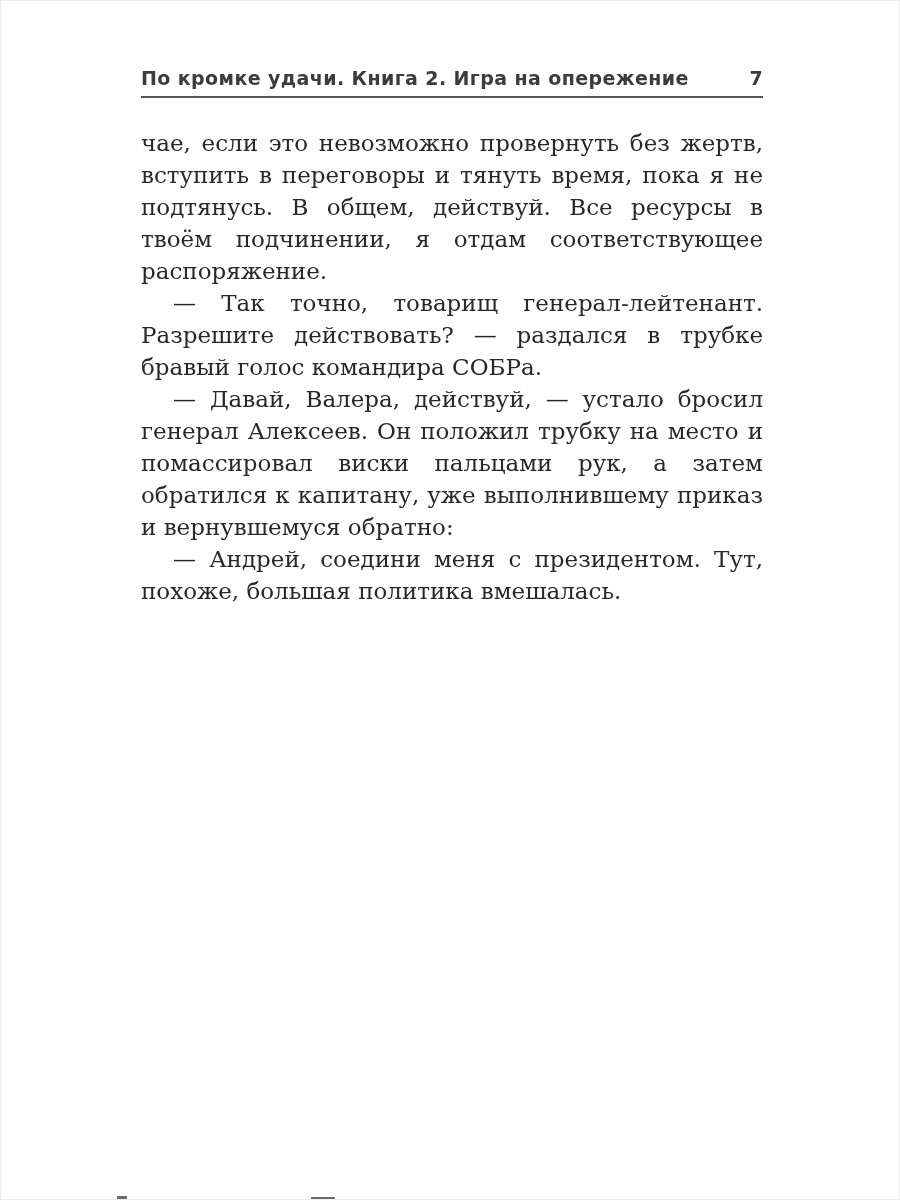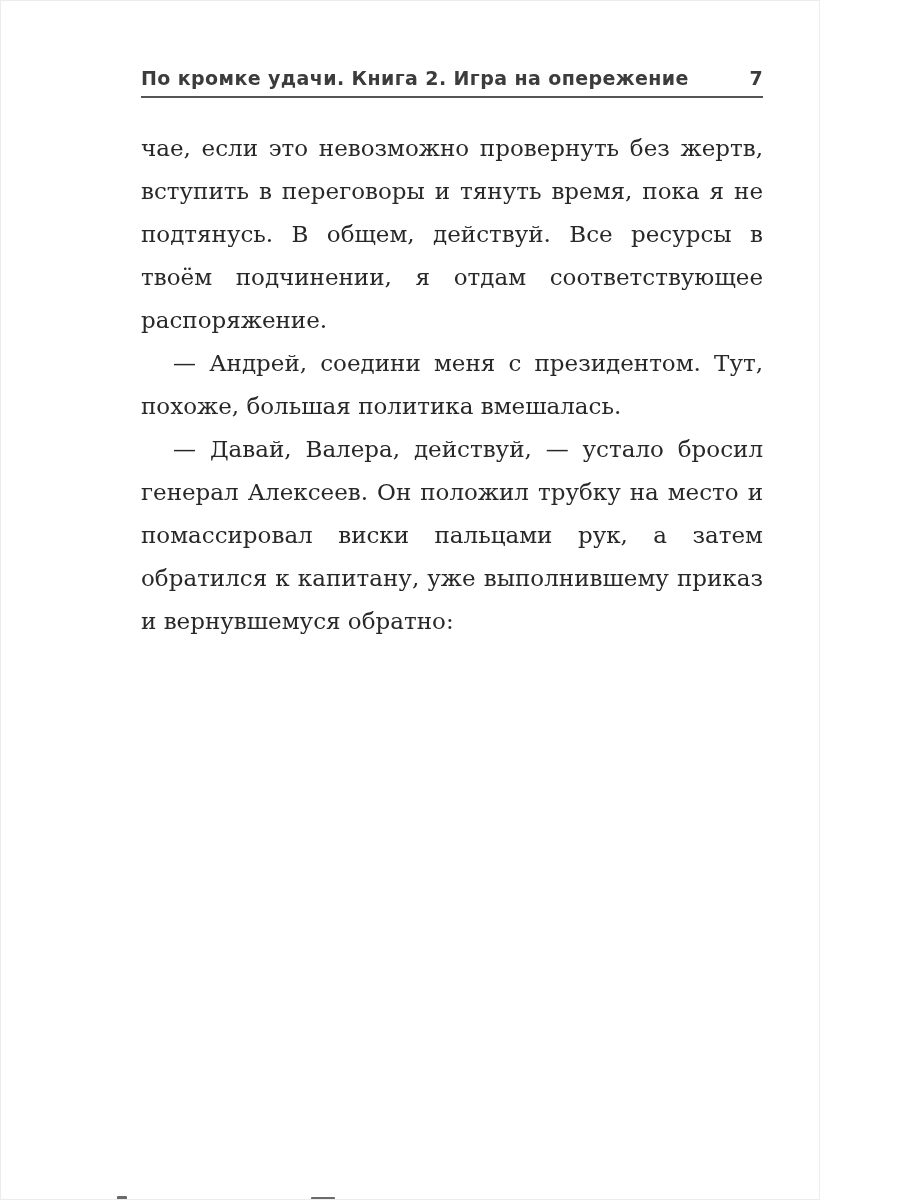--- a/index.html
+++ b/index.html
@@ -2,21 +2,21 @@
 <html lang="ru"><head>
 <meta charset="utf-8">
 <style>
   html, body {
     margin: 0;
     padding: 0;
     background: #ffffff;
   }
   .page {
     position: relative;
-    width: 820px;
+    width: 900px;
     height: 1200px;
     background: #ffffff;
     overflow: hidden;
     box-sizing: border-box;
     border: 1px solid #ececec;
   }
   .page-header {
     position: absolute;
     left: 140px;
     width: 622px;
@@ -38,21 +38,21 @@
     border: 0;
     border-bottom: 2px solid #555555;
   }
   .page-body {
     position: absolute;
     left: 140px;
     width: 622px;
     top: 126px;
     font-family: "DejaVu Serif", "Liberation Serif", serif;
     font-size: 23px;
-    line-height: 43px;
+    line-height: 32px;
     color: #282828;
     text-align: justify;
   }
   .page-body p {
     margin: 0;
     padding: 0;
     hyphens: auto;
     -webkit-hyphens: auto;
   }
   .page-body p.indent {
@@ -74,20 +74,21 @@
   <div class="page-header">
     <div class="header-row">
       <span>По кромке удачи. Книга 2. Игра на опережение</span>
       <span>7</span>
     </div>
     <hr class="header-rule">
   </div>
 
   <div class="page-body">
       <p class="">чае, если это невозможно провернуть без жертв, вступить в переговоры и тянуть время, пока я не подтянусь. В общем, действуй. Все ресурсы в твоём подчинении, я отдам соответствующее распоряжение.</p>
+      <p class="indent">— Так точно, товарищ генерал-лейтенант. Разрешите действовать? — раздался в трубке бравый голос командира СОБРа.</p>
+      <p class="indent">— Давай, Валера, действуй, — устало бросил генерал Алексеев. Он положил трубку на место и помассировал виски пальцами рук, а затем обратился к капитану, уже выполнившему приказ и вернувшемуся обратно:</p>
       <p class="indent">— Андрей, соедини меня с президентом. Тут, похоже, большая политика вмешалась.</p>
-      <p class="indent">— Давай, Валера, действуй, — устало бросил генерал Алексеев. Он положил трубку на место и помассировал виски пальцами рук, а затем обратился к капитану, уже выполнившему приказ и вернувшемуся обратно:</p>
     </div>
 
   <div class="scan-artifact artifact-1"></div>
   <div class="scan-artifact artifact-2"></div>
 
 </div>
 
 </body></html>

